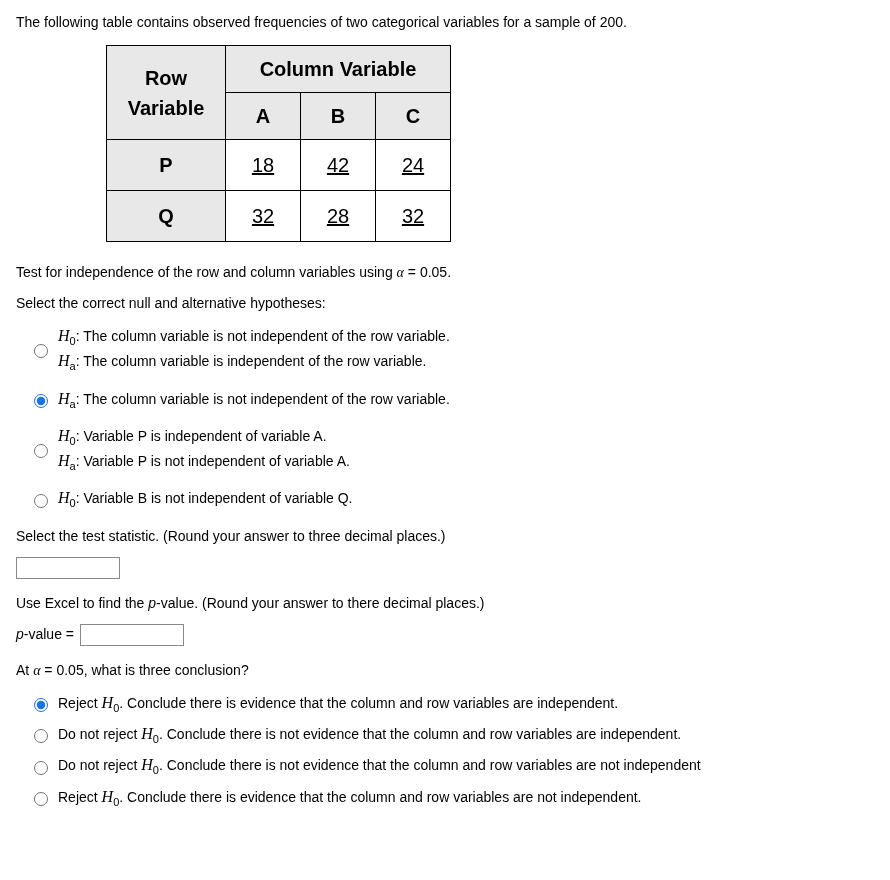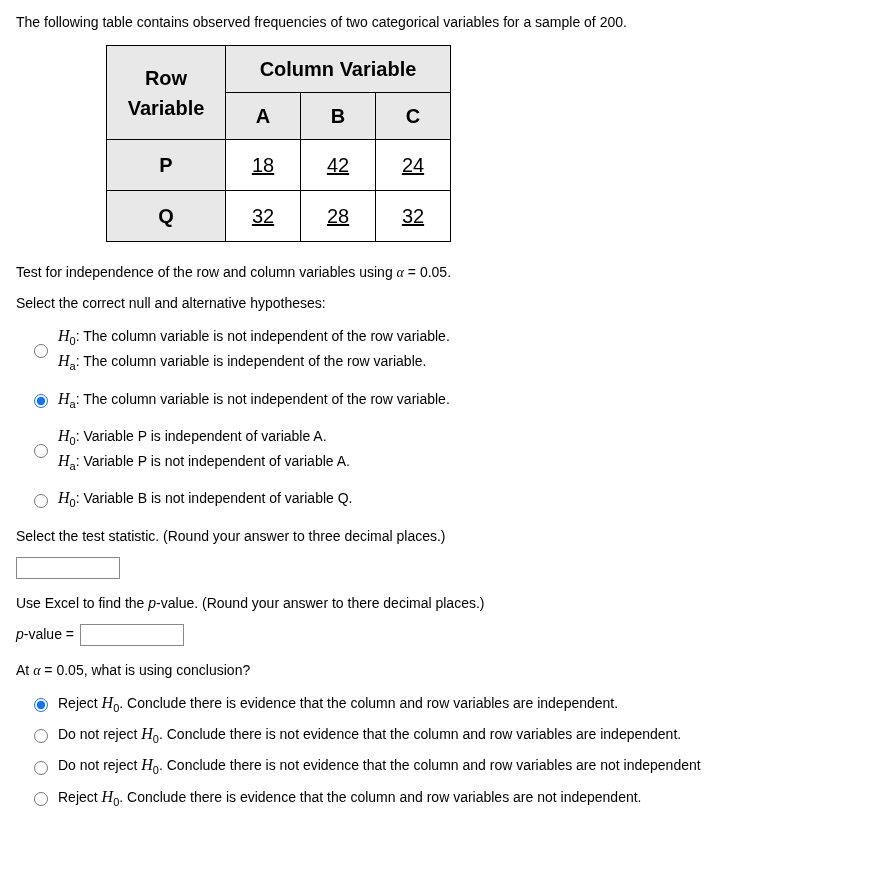--- a/index.html
+++ b/index.html
@@ -131,21 +131,21 @@
 
 <div class="para">
   <span>Use Excel to find the </span><span class="pv">p</span><span>-value. (Round your answer to there decimal places.)</span>
 </div>
 <div class="inline-row">
   <span><span class="pv">p</span><span>-value = </span></span>
   <input class="txt" type="text" value="" style="">
 </div>
 
 <div class="para">
-  <span>At </span><span class="alpha">α</span><span> = 0.05, what is using conclusion?</span>
+  <span>At </span><span class="alpha">α</span><span> = 0.05, what is three conclusion?</span>
 </div>
 
 <div class="opts concl">
   <div class="opt">
     <input type="radio" name="concl" checked="" style="">
     <div class="opt-body">
       <span>Reject </span><span class="hsym">H</span><span class="sub">0</span><span>. Conclude there is evidence that the column and row variables are independent.</span>
     </div>
   </div>
   <div class="opt">

